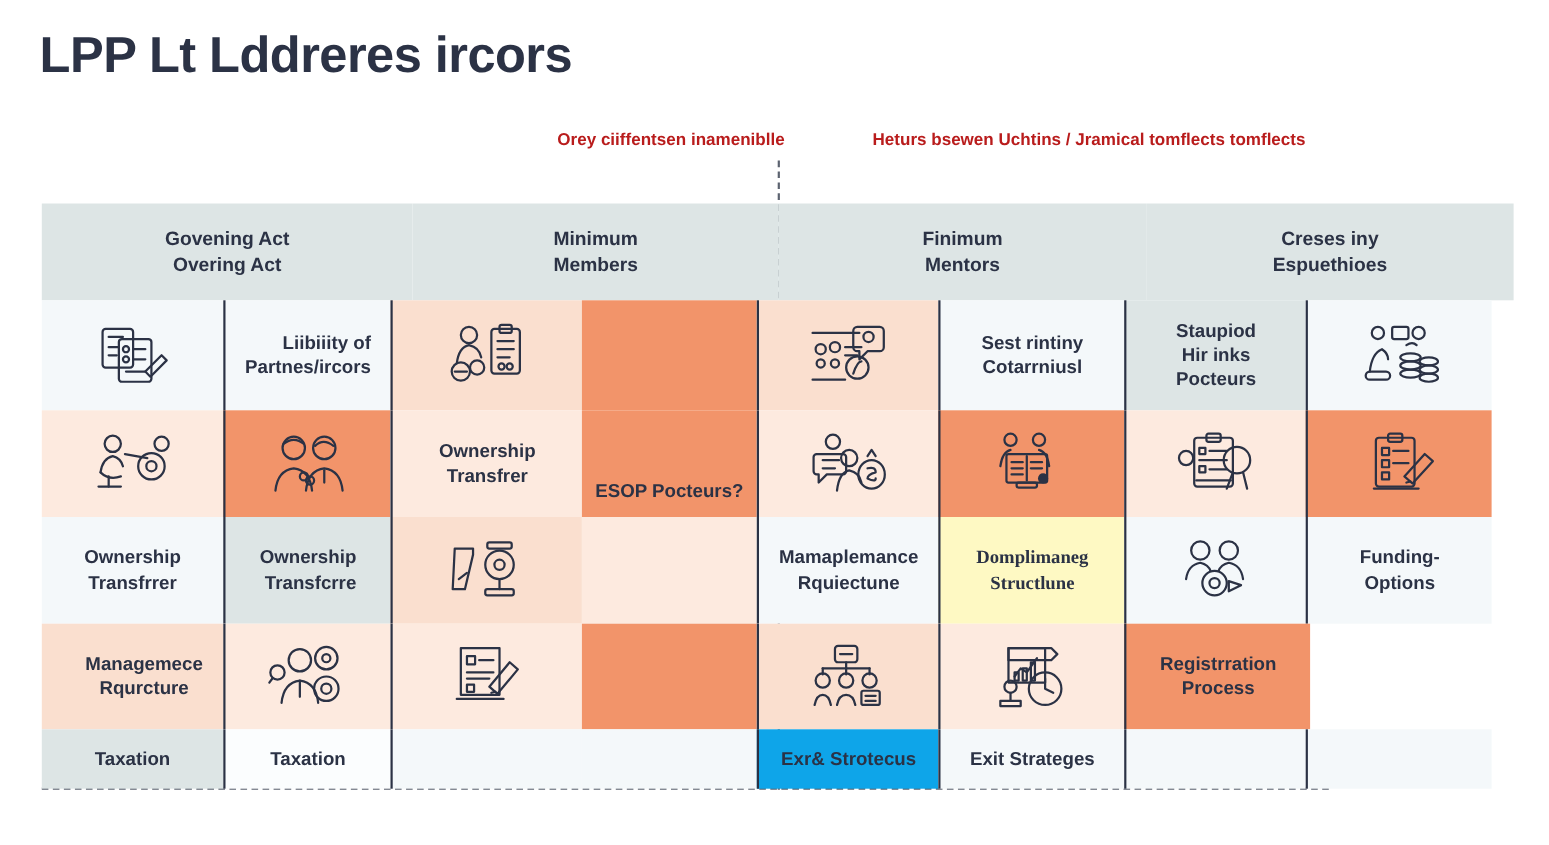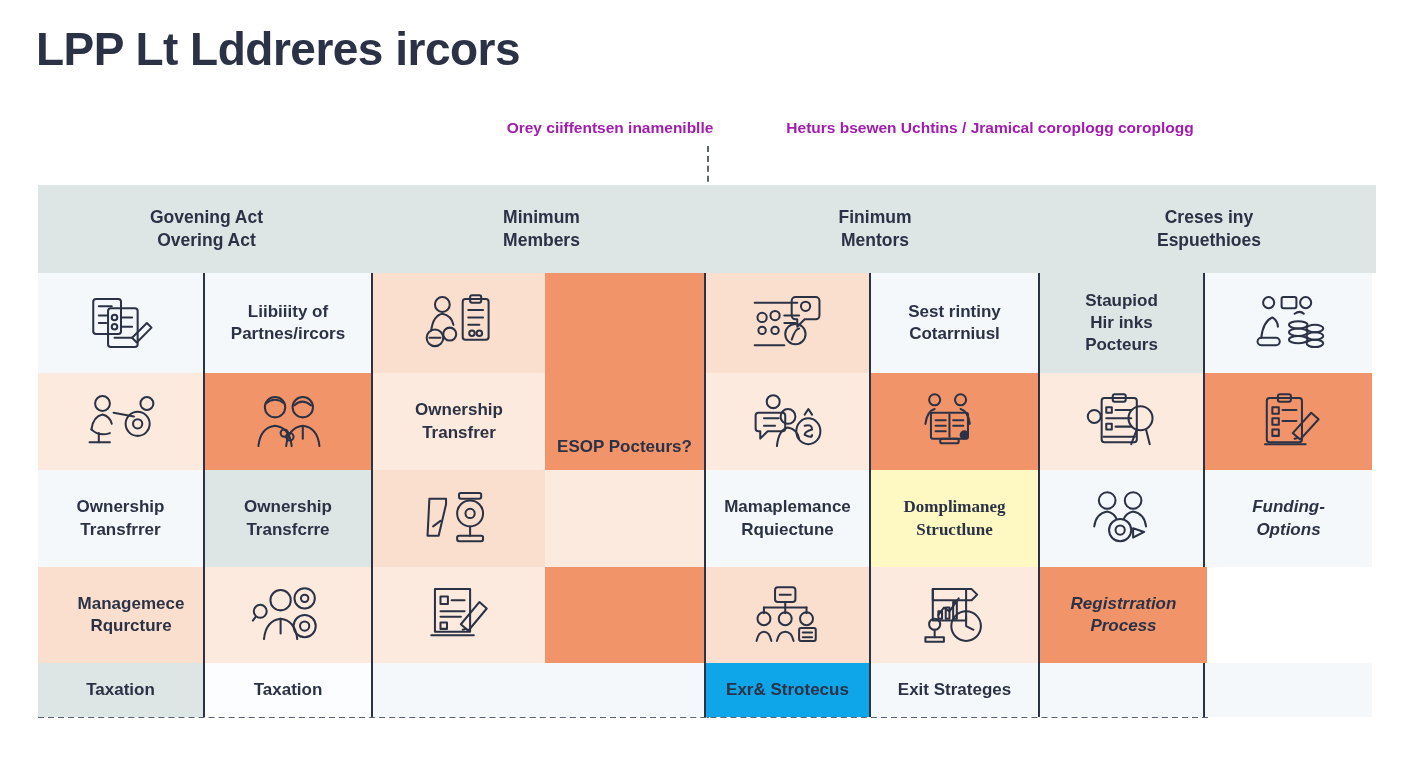--- a/index.html
+++ b/index.html
@@ -14,21 +14,21 @@
   #page{position:relative;width:1408px;height:768px;}
 
   .title{
     position:absolute;left:36px;top:22px;
     font-size:46px;font-weight:bold;letter-spacing:-0.5px;
     color:#2b3245;white-space:nowrap;
   }
 
   .annot{
     position:absolute;
-    font-size:15.5px;font-weight:bold;color:#a21caf;
+    font-size:15.5px;font-weight:bold;color:#b91c1c;
     text-align:center;line-height:1.35;
   }
   #annot-1{left:430px;top:118px;width:360px;}
   #annot-2{left:780px;top:118px;width:420px;}
 
   .dashed-v{
     position:absolute;
     border-left:2px dashed #5c6370;
     width:0;
   }
@@ -59,27 +59,27 @@
   .row-header{height:88px;}
   .row-header .cell{font-size:17.5px;background:#dde5e5;}
   .r1{height:100px;}
   .r2{height:97px;}
   .r3{height:97px;}
   .r4{height:96px;}
   .r5{height:54px;}
 
   
   .c0{width:165px;}
-  .c1{width:168px;}
+  .c1{width:152px;text-align:right;}
   .c2{width:174px;}
   .c3{width:159px;}
   .c4{width:165px;}
   .c5{width:169px;}
   .c6{width:165px;}
-  .c7{width:169px;font-style:italic;}
+  .c7{width:169px;}
 
   
   .h0{width:337px;}
   .h1{width:333px;}
   .h2{width:334px;}
   .h3{width:334px;}
 
   
   .sep-l{border-left:2px solid #2b3245;}
 
@@ -89,21 +89,21 @@
   .icon svg{width:100%;height:100%;display:block;}
 </style>
 </head>
 <body>
 
 <div id="page">
 
   <div class="title">LPP Lt Lddreres ircors</div>
 
   <div class="annot" id="annot-1">Orey ciiffentsen inameniblle</div>
-  <div class="annot" id="annot-2">Heturs bsewen Uchtins / Jramical coroplogg coroplogg</div>
+  <div class="annot" id="annot-2">Heturs bsewen Uchtins / Jramical tomflects tomflects</div>
 
   <div class="dashed-v" id="dash-main"></div>
   <div class="dashed-h"></div>
 
   <div id="table">
 
     <div class="row row-header">
       <div class="cell h0">Govening Act<br>Overing Act</div>
       <div class="cell h1">Minimum<br>Members</div>
       <div class="cell h2">Finimum<br>Mentors</div>

